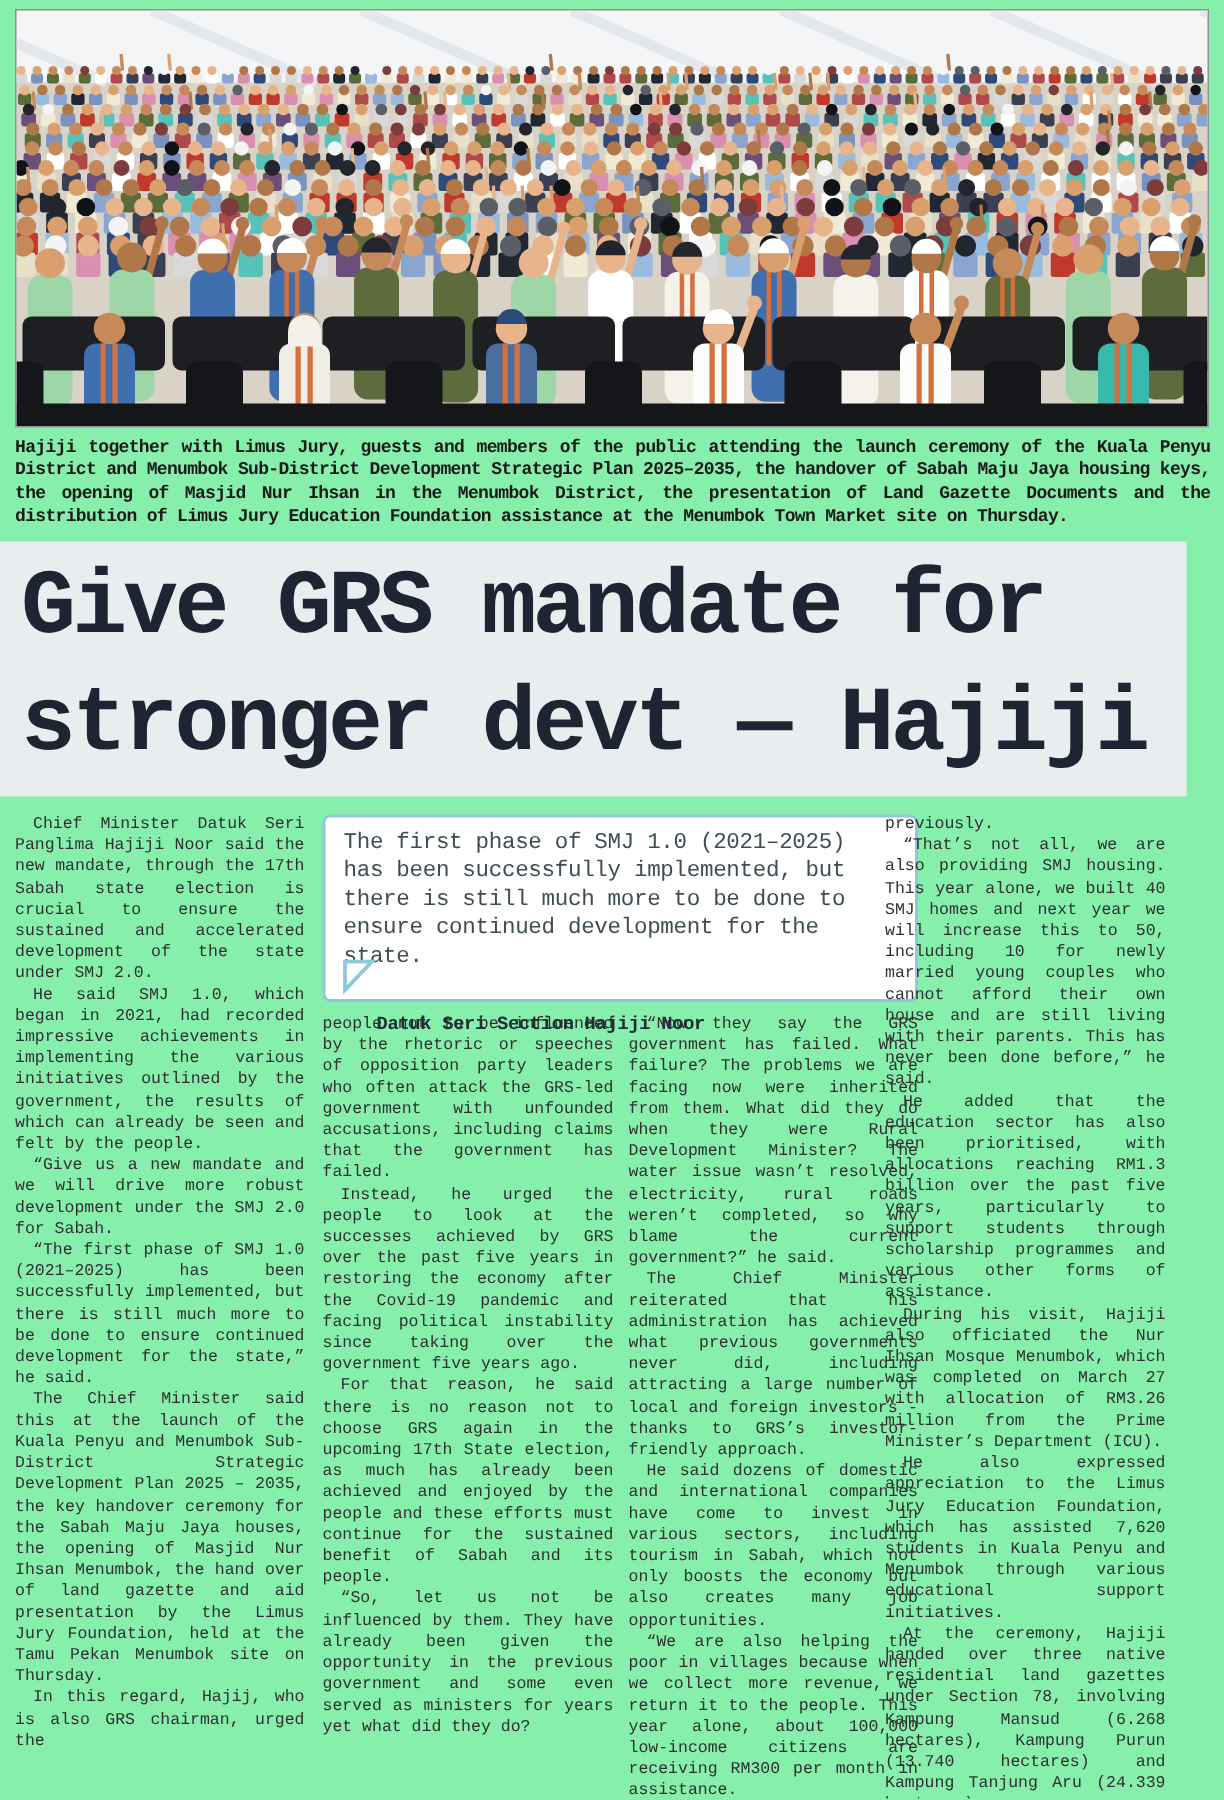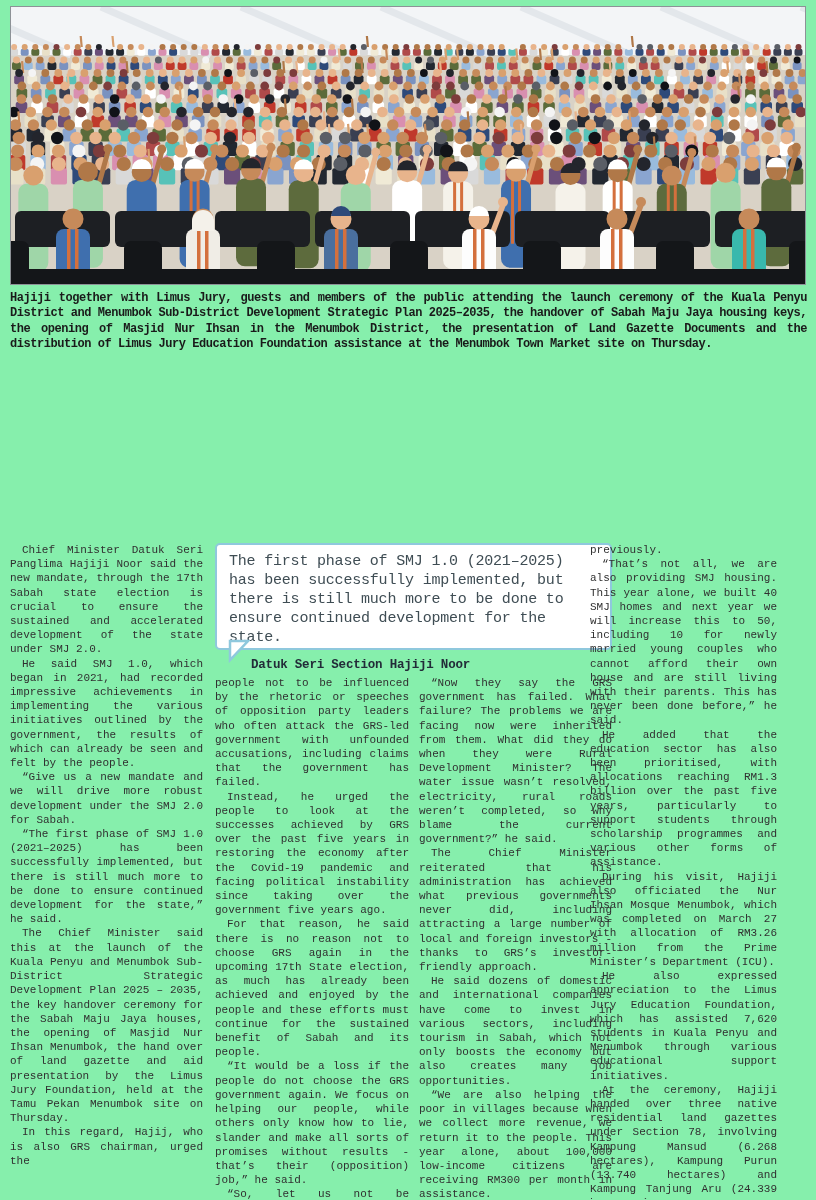--- a/index.html
+++ b/index.html
@@ -30,21 +30,21 @@
   .col.cont > p:first-child{text-indent:0;}
   .col1{left:10px;  top:543px;width:193px;height:656px;}
   .col2{left:215px; top:676px;width:194px;height:523px;}
   .col3{left:419px; top:676px;width:193px;height:523px;}
   .col4{left:590px; top:543px;width:187px;height:656px;}
   .dateline{font-weight:bold;color:#111;}
 
   
   .quote-wrap{position:absolute;left:215px;top:543px;width:397px;}
   .quote-box{border:2.5px solid #8fc8dd;border-radius:5px;background:#ffffff;
-             padding:7px 12px 1px 12px;color:#3f4d54;
+             padding:7px 12px 19px 12px;color:#3f4d54;
              font-size:15px;line-height:19px;letter-spacing:-0.2px;}
   .quote-tail{position:absolute;left:13px;top:96px;}
   .quote-attr{margin:8px 0 0 36px;font-size:12.5px;font-weight:bold;color:#222b38;letter-spacing:-0.2px;}
 </style>
 </head>
 <body>
 
 <div class="page">
 
   <div class="photo">
@@ -1254,20 +1254,26 @@
         <rect x="379" y="234" width="38" height="43" rx="7" fill="#141619"></rect>
         <rect x="512" y="234" width="38" height="43" rx="7" fill="#141619"></rect>
         <rect x="645" y="234" width="38" height="43" rx="7" fill="#141619"></rect>
         <rect x="778" y="234" width="38" height="43" rx="7" fill="#141619"></rect>
         <rect x="0" y="262" width="794" height="15" fill="#141619"></rect>
       </svg>
   </div>
 
   <div class="caption">Hajiji together with Limus Jury, guests and members of the public attending the launch ceremony of the Kuala Penyu District and Menumbok Sub-District Development Strategic Plan 2025–2035, the handover of Sabah Maju Jaya housing keys, the opening of Masjid Nur Ihsan in the Menumbok District, the presentation of Land Gazette Documents and the distribution of Limus Jury Education Foundation assistance at the Menumbok Town Market site on Thursday.</div>
 
+  <div class="headline-block">
+    <div class="headline">
+      <span>Give GRS mandate for</span>
+      <span>stronger devt — Hajiji</span>
+    </div>
+  </div>
 
   <div class="quote-wrap">
     <div class="quote-box">The first phase of SMJ 1.0 (2021–2025) has been successfully implemented, but there is still much more to be done to ensure continued development for the state.</div>
     <svg class="quote-tail" width="22" height="24">
       <polygon points="2,2 2,21 20,2" fill="#ffffff" stroke="#8fc8dd" stroke-width="2.5"></polygon>
     </svg>
     <div class="quote-attr">Datuk Seri Section Hajiji Noor</div>
   </div>
 
   <div class="col col1">
@@ -1278,21 +1284,20 @@
         <p>“The first phase of SMJ 1.0 (2021–2025) has been successfully implemented, but there is still much more to be done to ensure continued development for the state,” he said.</p>
         <p>The Chief Minister said this at the launch of the Kuala Penyu and Menumbok Sub-District Strategic Development Plan 2025 – 2035, the key handover ceremony for the Sabah Maju Jaya houses, the opening of Masjid Nur Ihsan Menumbok, the hand over of land gazette and aid presentation by the Limus Jury Foundation, held at the Tamu Pekan Menumbok site on Thursday.</p>
         <p>In this regard, Hajij, who is also GRS chairman, urged the</p>
       </div>
   </div>
 
   <div class="col col2 cont">
       <p>people not to be influenced by the rhetoric or speeches of opposition party leaders who often attack the GRS-led government with unfounded accusations, including claims that the government has failed.</p>
       <p>Instead, he urged the people to look at the successes achieved by GRS over the past five years in restoring the economy after the Covid-19 pandemic and facing political instability since taking over the government five years ago.</p>
       <p>For that reason, he said there is no reason not to choose GRS again in the upcoming 17th State election, as much has already been achieved and enjoyed by the people and these efforts must continue for the sustained benefit of Sabah and its people.</p>
-      <p>“It would be a loss if the people do not choose the GRS government again. We focus on helping our people, while others only know how to lie, slander and make all sorts of promises without results - that’s their (opposition) job,” he said.</p>
       <p>“So, let us not be influenced by them. They have already been given the opportunity in the previous government and some even served as ministers for years yet what did they do?</p>
     </div>
   <div class="col col3">
       <p>“Now they say the GRS government has failed. What failure? The problems we are facing now were inherited from them. What did they do when they were Rural Development Minister? The water issue wasn’t resolved, electricity, rural roads weren’t completed, so why blame the current government?” he said.</p>
       <p>The Chief Minister reiterated that his administration has achieved what previous governments never did, including attracting a large number of local and foreign investors - thanks to GRS’s investor-friendly approach.</p>
       <p>He said dozens of domestic and international companies have come to invest in various sectors, including tourism in Sabah, which not only boosts the economy but also creates many job opportunities.</p>
       <p>“We are also helping the poor in villages because when we collect more revenue, we return it to the people. This year alone, about 100,000 low-income citizens are receiving RM300 per month in assistance.</p>
       <p>“Through the Welfare Department, we are helping 70,000 people, including persons with disabilities (OKU) and senior citizens, with monthly aid, compared to only 30,000</p>
     </div>
   <div class="col col4 cont">

